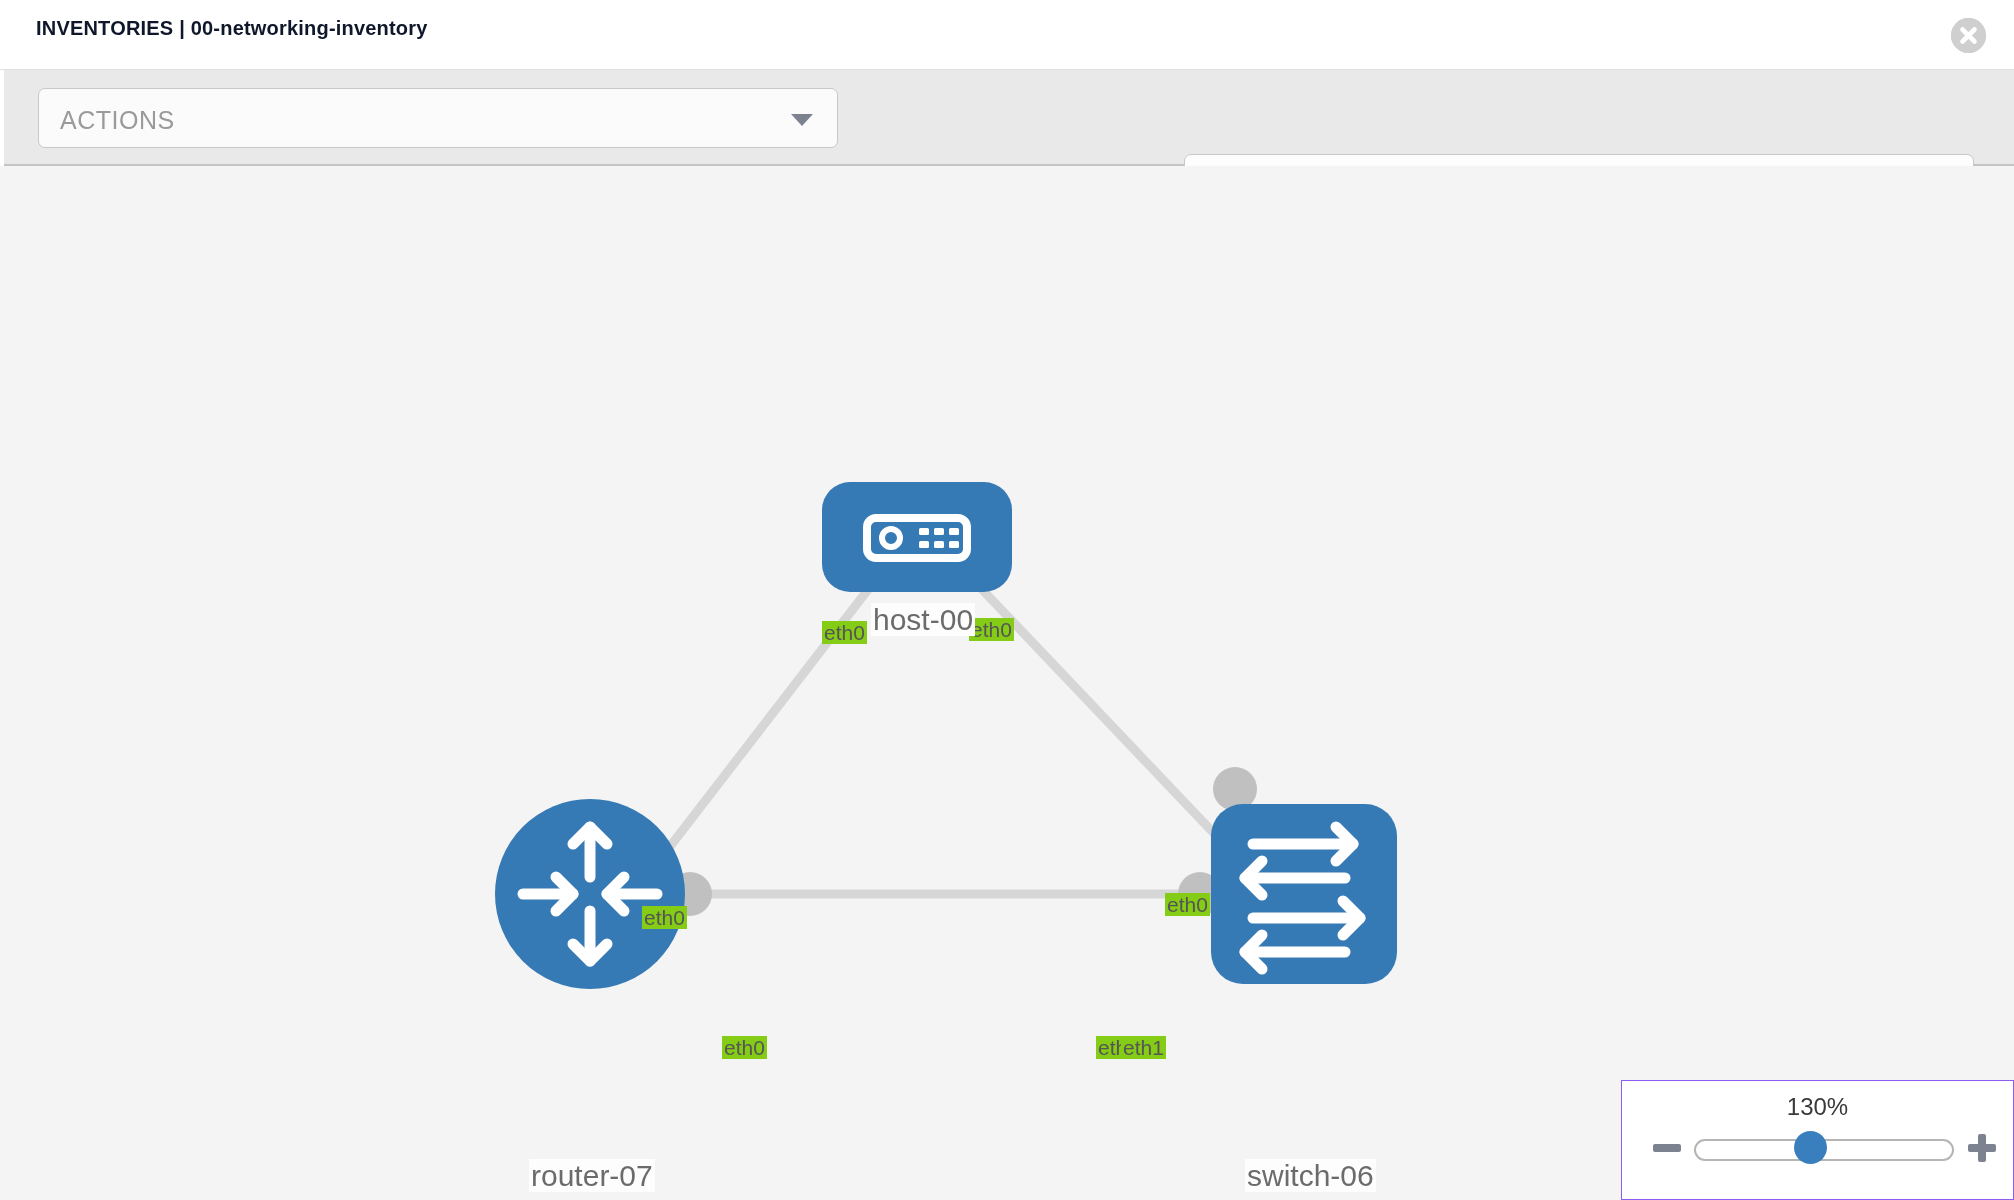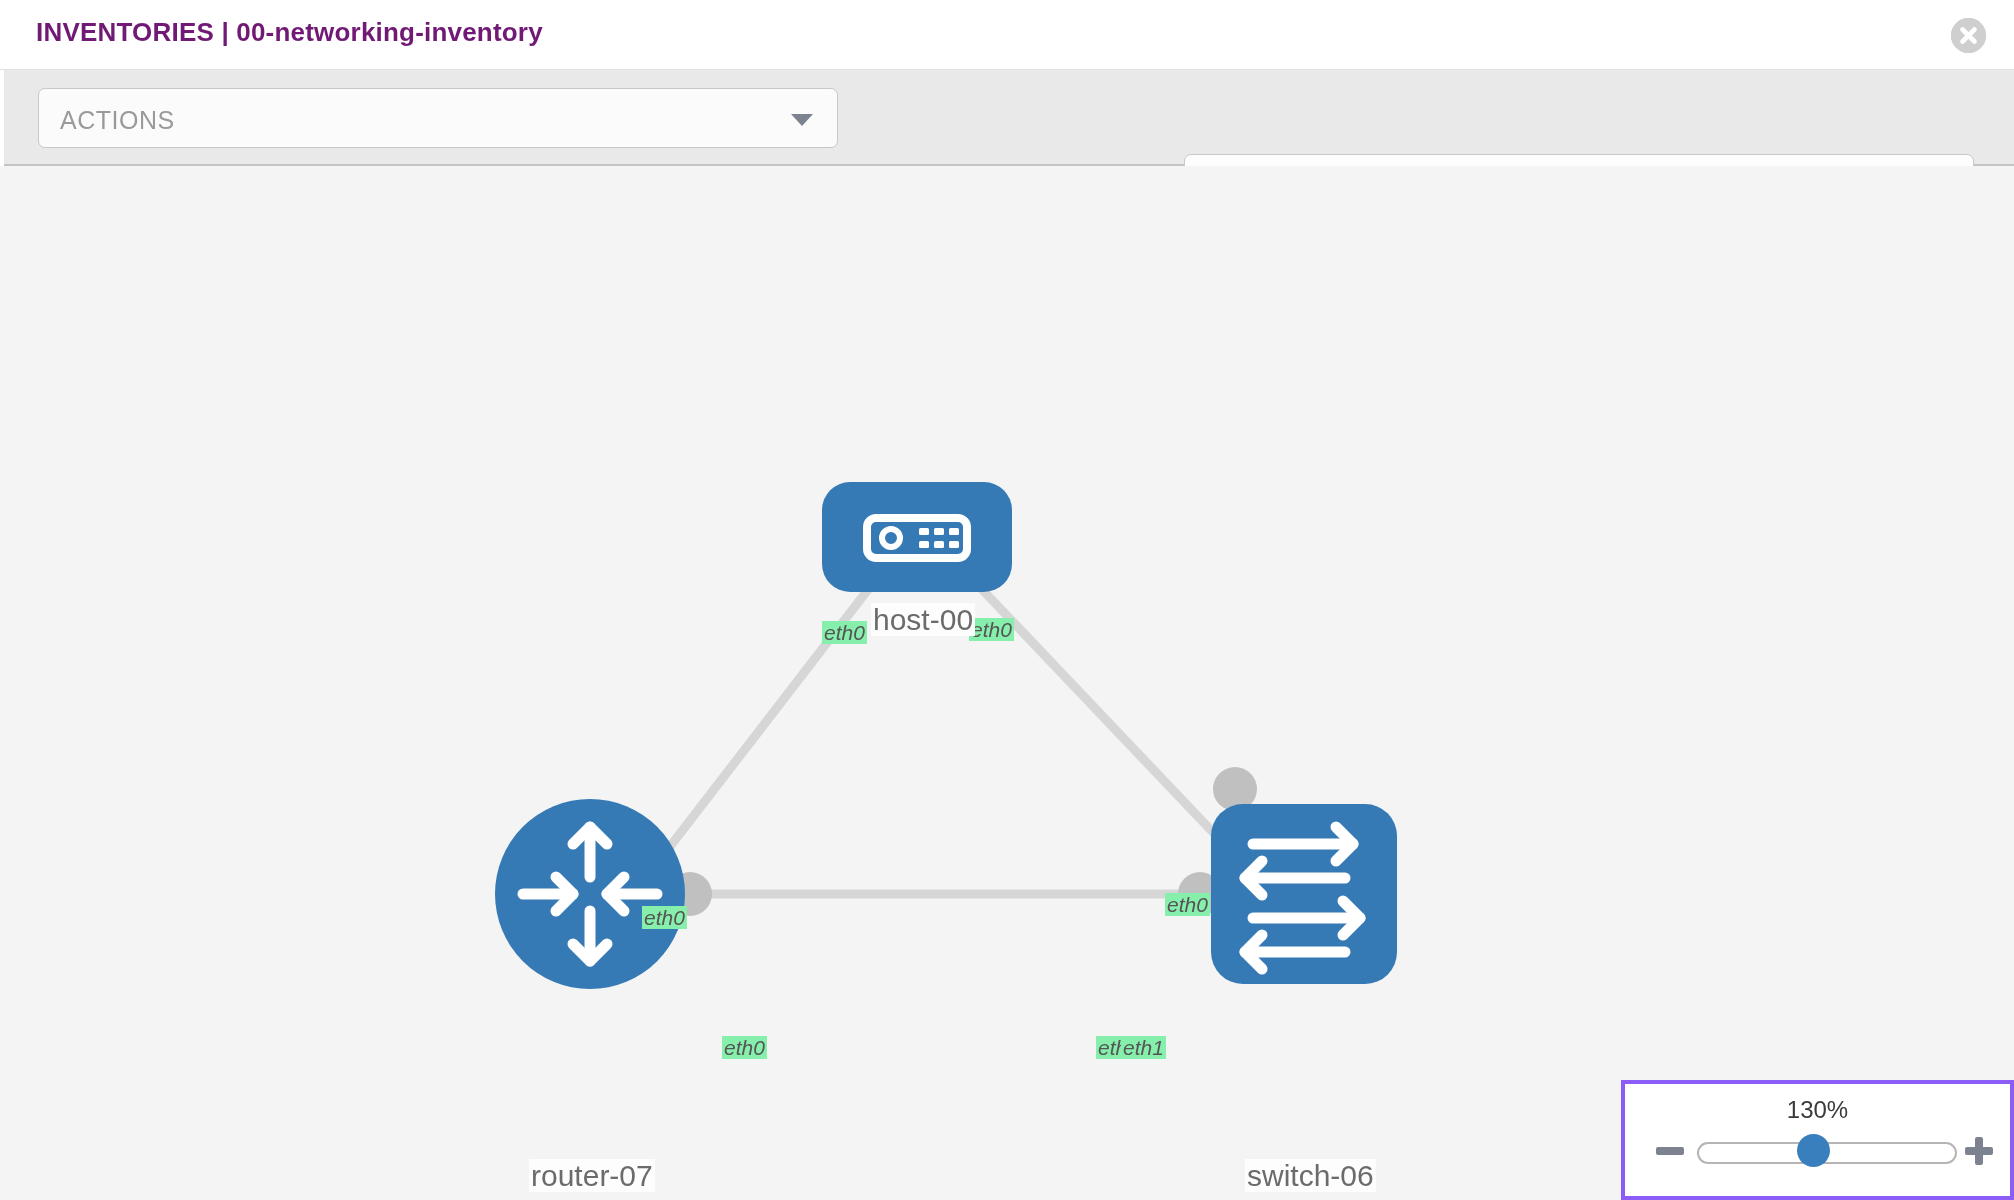--- a/index.html
+++ b/index.html
@@ -29,24 +29,24 @@
     width: 2014px;
     height: 70px;
     background: #ffffff;
     border-bottom: 1px solid #e0e0e0;
     box-sizing: border-box;
   }
   .header-title {
     position: absolute;
     left: 36px;
     top: 17px;
-    font-size: 26px;
+    font-size: 20px;
     font-weight: bold;
     letter-spacing: 0.2px;
-    color: #701a75;
+    color: #0f172a;
     white-space: nowrap;
   }
   .close-btn {
     position: absolute;
     right: 28px;
     top: 18px;
     width: 35px;
     height: 35px;
     border-radius: 50%;
     background: #cfcfcf;
@@ -144,36 +144,35 @@
     color: #6b6b6b;
     background: #fdfdfd;
     white-space: nowrap;
     padding: 0 2px;
     line-height: 1.1;
   }
   .iface-label {
     position: absolute;
     font-size: 21px;
     color: #555555;
-    background: #86efac;
+    background: #84cc16;
     white-space: nowrap;
     padding: 0 2px;
     line-height: 1.1;
-    font-style: italic;
   }
 
   
   .zoom-panel {
     position: absolute;
     left: 1621px;
     top: 1080px;
     width: 393px;
     height: 120px;
     background: #ffffff;
-    border: 4px solid #8b5cf6;
+    border: 1px solid #8b5cf6;
     box-sizing: border-box;
   }
   .zoom-value {
     position: absolute;
     top: 12px;
     left: 0;
     width: 100%;
     text-align: center;
     font-size: 24px;
     color: #3a3a3a;

